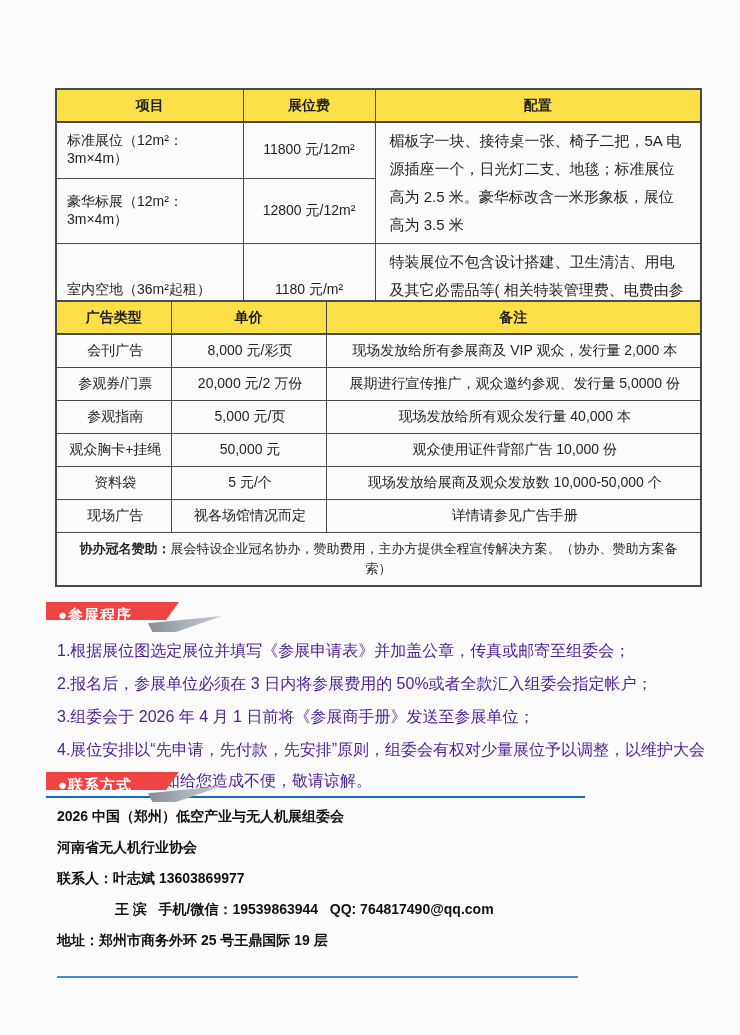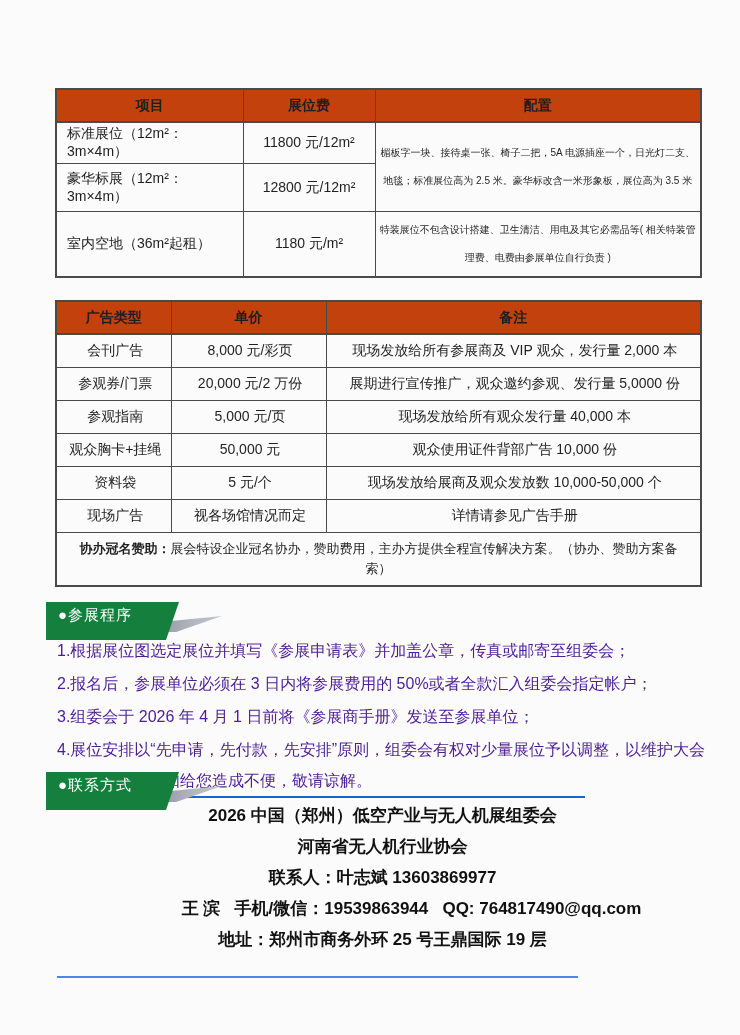--- a/index.html
+++ b/index.html
@@ -11,40 +11,40 @@
     overflow:hidden;
   }
   .abs{position:absolute;}
 
   
   table{border-collapse:collapse;table-layout:fixed;background:#fbfbfb;}
   .t1{left:55px;top:88px;width:645px;}
   .t2{left:55px;top:300px;width:645px;}
   th,td{border:1px solid #4a4a4a;font-size:14px;font-weight:normal;
         vertical-align:middle;padding:2px 8px;box-sizing:border-box;}
-  .t1 th,.t2 th{background:#c2410c;font-weight:bold;text-align:center;height:33px;border-bottom-width:2px;}
+  .t1 th,.t2 th{background:#fde047;font-weight:bold;text-align:center;height:33px;border-bottom-width:2px;}
   table{border:2px solid #4a4a4a;}
   .t1 .c-item{text-align:left;padding-left:10px;}
   .t1 .c-price{text-align:center;}
-  .t1 .c-cfg{font-size:10px;line-height:28px;padding:4px 4px;text-align:center;}
+  .t1 .c-cfg{font-size:15px;line-height:28px;padding:4px 14px;text-align:left;}
   .r1 td{height:40px;}
   .r2 td{height:48px;}
   .r3 td{height:58px;margin-left:11px;}
   .t2 td{height:33px;text-align:center;padding-left:11px;}
   .t2 .foot{height:36px;font-size:13px;padding:6px 10px;line-height:20px;}
   .t2 .foot b{font-weight:bold;}
 
   
   .section{position:absolute;left:46px;width:662px;}
   .banner-wrap{position:relative;height:27px;}
   .banner{
-    position:absolute;left:0;top:0;width:133px;height:38px;z-index:3;
-    background:#15803d;
+    position:absolute;left:0;top:0;width:133px;height:18px;z-index:3;
+    background:#ef4444;
     clip-path:polygon(0 0,100% 0,calc(100% - 13px) 100%,0 100%);
-    color:#ffffff;font-weight:normal;font-size:15px;line-height:26px;
+    color:#ffffff;font-weight:bold;font-size:15px;line-height:26px;
     padding-left:12px;box-sizing:border-box;letter-spacing:1px;
   }
   .swoosh{
     position:absolute;left:102px;top:14px;width:74px;height:16px;z-index:2;
     background:linear-gradient(100deg,#848b96 0%,#aeb4bc 55%,#c6cad1 100%);
     clip-path:polygon(0 45%,100% 0,38% 100%,6% 100%);
   }
   .banner-underline{
     position:absolute;left:0;top:24px;width:539px;height:2px;z-index:1;
     background:#1266d6;
@@ -55,22 +55,22 @@
   .proc p{
     margin:2px 0 0 11px;padding-left:11px;text-indent:-11px;
     font-size:16px;line-height:31px;color:#4c1d95;
   }
   .proc p.first{margin-top:6px;}
 
   
   .contact{top:772px;}
   .contact-lines{margin-top:7px;}
   .contact-line{
-    font-weight:bold;font-size:17px;line-height:20px;margin:0 0 11px 11px;
-    color:#111;white-space:pre-wrap;text-align:center;
+    font-weight:bold;font-size:14px;line-height:20px;margin:0 0 11px 11px;
+    color:#111;white-space:pre-wrap;
   }
   .contact-line.indent{padding-left:58px;}
 
   .bottom-line{left:57px;top:976px;width:521px;height:2px;background:#4a86e8;}
 </style>
 </head>
 <body>
 
 <table class="abs t1">
   <colgroup>

